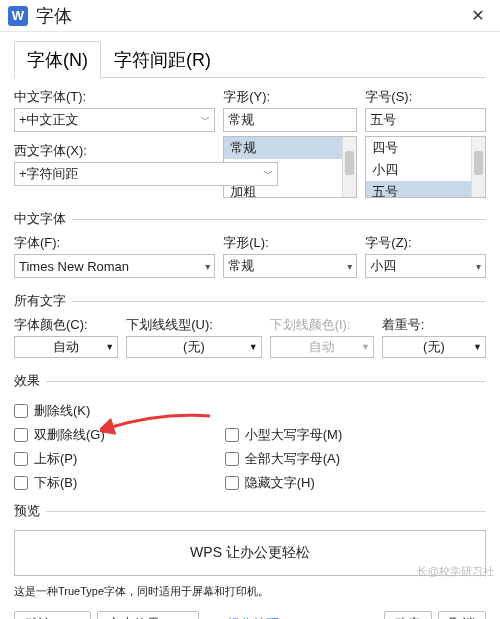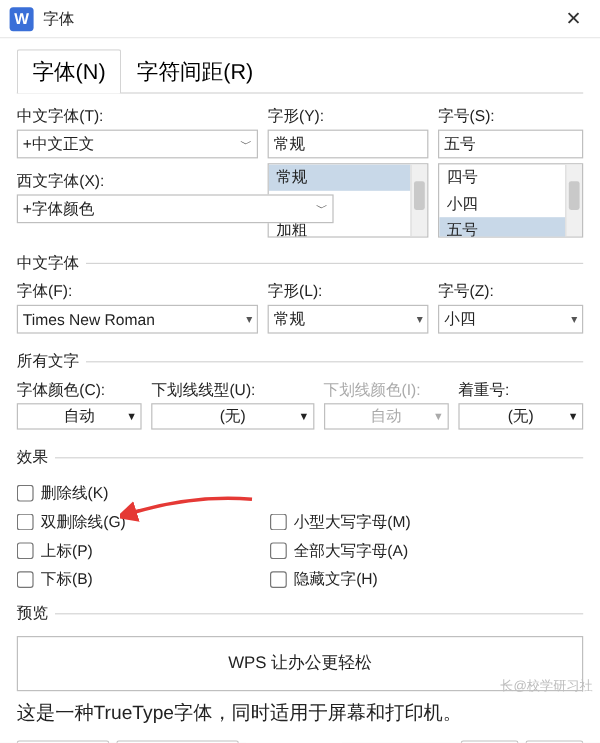--- a/index.html
+++ b/index.html
@@ -1,19 +1,19 @@
 <!DOCTYPE html>
 <html><head>
 <meta charset="utf-8">
 <style>
   * { box-sizing: border-box; margin: 0; padding: 0; font-family: "Microsoft YaHei", "Segoe UI", sans-serif; }
   body { background: #f0f0f0; width: 500px; height: 619px; overflow: hidden; position: relative; }
   .titlebar { height: 32px; background: #fff; border-bottom: 1px solid #e5e5e5; display: flex; align-items: center; padding: 0 8px; }
   .app-icon { width: 20px; height: 20px; background: #3a6fd8; color: #fff; display: flex; align-items: center; justify-content: center; font-weight: bold; font-size: 13px; border-radius: 3px; margin-right: 8px; }
-  .titlebar-title { font-size: 13px; flex: 1; color: #222; }
+  .titlebar-title { font-size: 18px; flex: 1; color: #222; }
   .close-btn { width: 28px; height: 28px; display: flex; align-items: center; justify-content: center; font-size: 16px; cursor: pointer; color: #333; }
   .pane { background: #fff; padding: 8px 14px 10px 14px; }
   .tabs { display: flex; border-bottom: 1px solid #d4d4d4; }
   .tab { padding: 6px 12px; font-size: 18px; border: 1px solid transparent; border-bottom: none; cursor: pointer; position: relative; top: 1px; }
   .tab.active { border-color: #d4d4d4; background: #fff; border-top-left-radius: 2px; border-top-right-radius: 2px; }
   .body { padding-top: 10px; font-size: 13px; color: #222; }
   .row { display: flex; gap: 8px; margin-bottom: 4px; }
   .col { display: flex; flex-direction: column; }
   .label { font-size: 13px; margin-bottom: 2px; }
   .select { height: 24px; border: 1px solid #bfbfbf; background: #fff; font-size: 13px; padding: 0 4px; display: flex; align-items: center; justify-content: space-between; cursor: pointer; }
@@ -29,21 +29,21 @@
   .dropdown { height: 22px; border: 1px solid #bfbfbf; display: flex; align-items: center; justify-content: flex-end; padding: 0 4px; font-size: 13px; cursor: pointer; }
   .dropdown .caret { margin-left: 6px; font-size: 9px; }
   .dropdown.center { justify-content: center; }
   .dropdown.center .caret { position: absolute; right: 4px; }
   .dd-wrap { position: relative; flex: 1; }
   .effects { display: flex; gap: 30px; margin-top: 6px; align-items: flex-end; }
   .eff-col { display: flex; flex-direction: column; gap: 6px; }
   .chk { display: flex; align-items: center; gap: 6px; font-size: 13px; cursor: pointer; }
   .chk input { width: 14px; height: 14px; }
   .preview-box { border: 1px solid #bfbfbf; height: 46px; display: flex; align-items: center; justify-content: center; font-size: 14px; margin-top: 4px; }
-  .desc { font-size: 16px; margin-top: 8px; }
+  .desc { font-size: 11px; margin-top: 8px; }
   .btnbar { display: flex; gap: 6px; margin-top: 12px; align-items: center; }
   .btn { height: 26px; border: 1px solid #bfbfbf; background: #fff; font-size: 13px; padding: 0 10px; cursor: pointer; display: flex; align-items: center; border-radius: 2px; }
   .btn.link { border: none; color: #3a6fd8; padding: 0 6px; }
   .btn.link .icon { margin-right: 4px; }
   .spacer { flex: 1; }
   .disabled { color: #aaa; }
   .arrow-annot { position: absolute; pointer-events: none; }
   .watermark { position: absolute; right: 6px; bottom: 40px; font-size: 11px; color: #bdbdbd; }
 </style>
 </head>
@@ -111,21 +111,21 @@
               <div class="thumb"></div>
             </div>
         </div>
       </div>
     </div>
 
     <div class="row" style="margin-top:-60px;width:56%">
       <div class="col" style="flex:1">
         <span class="label">西文字体(X):</span>
         <div class="select">
-          <span>+字体颜色</span>
+          <span>+字符间距</span>
           <span class="caret">﹀</span>
         </div>
       </div>
     </div>
 
     <fieldset style="margin-top:24px">
       <legend>中文字体</legend>
       <div class="row">
         <div class="col" style="flex:1.5">
           <span class="label">字体(F):</span>

